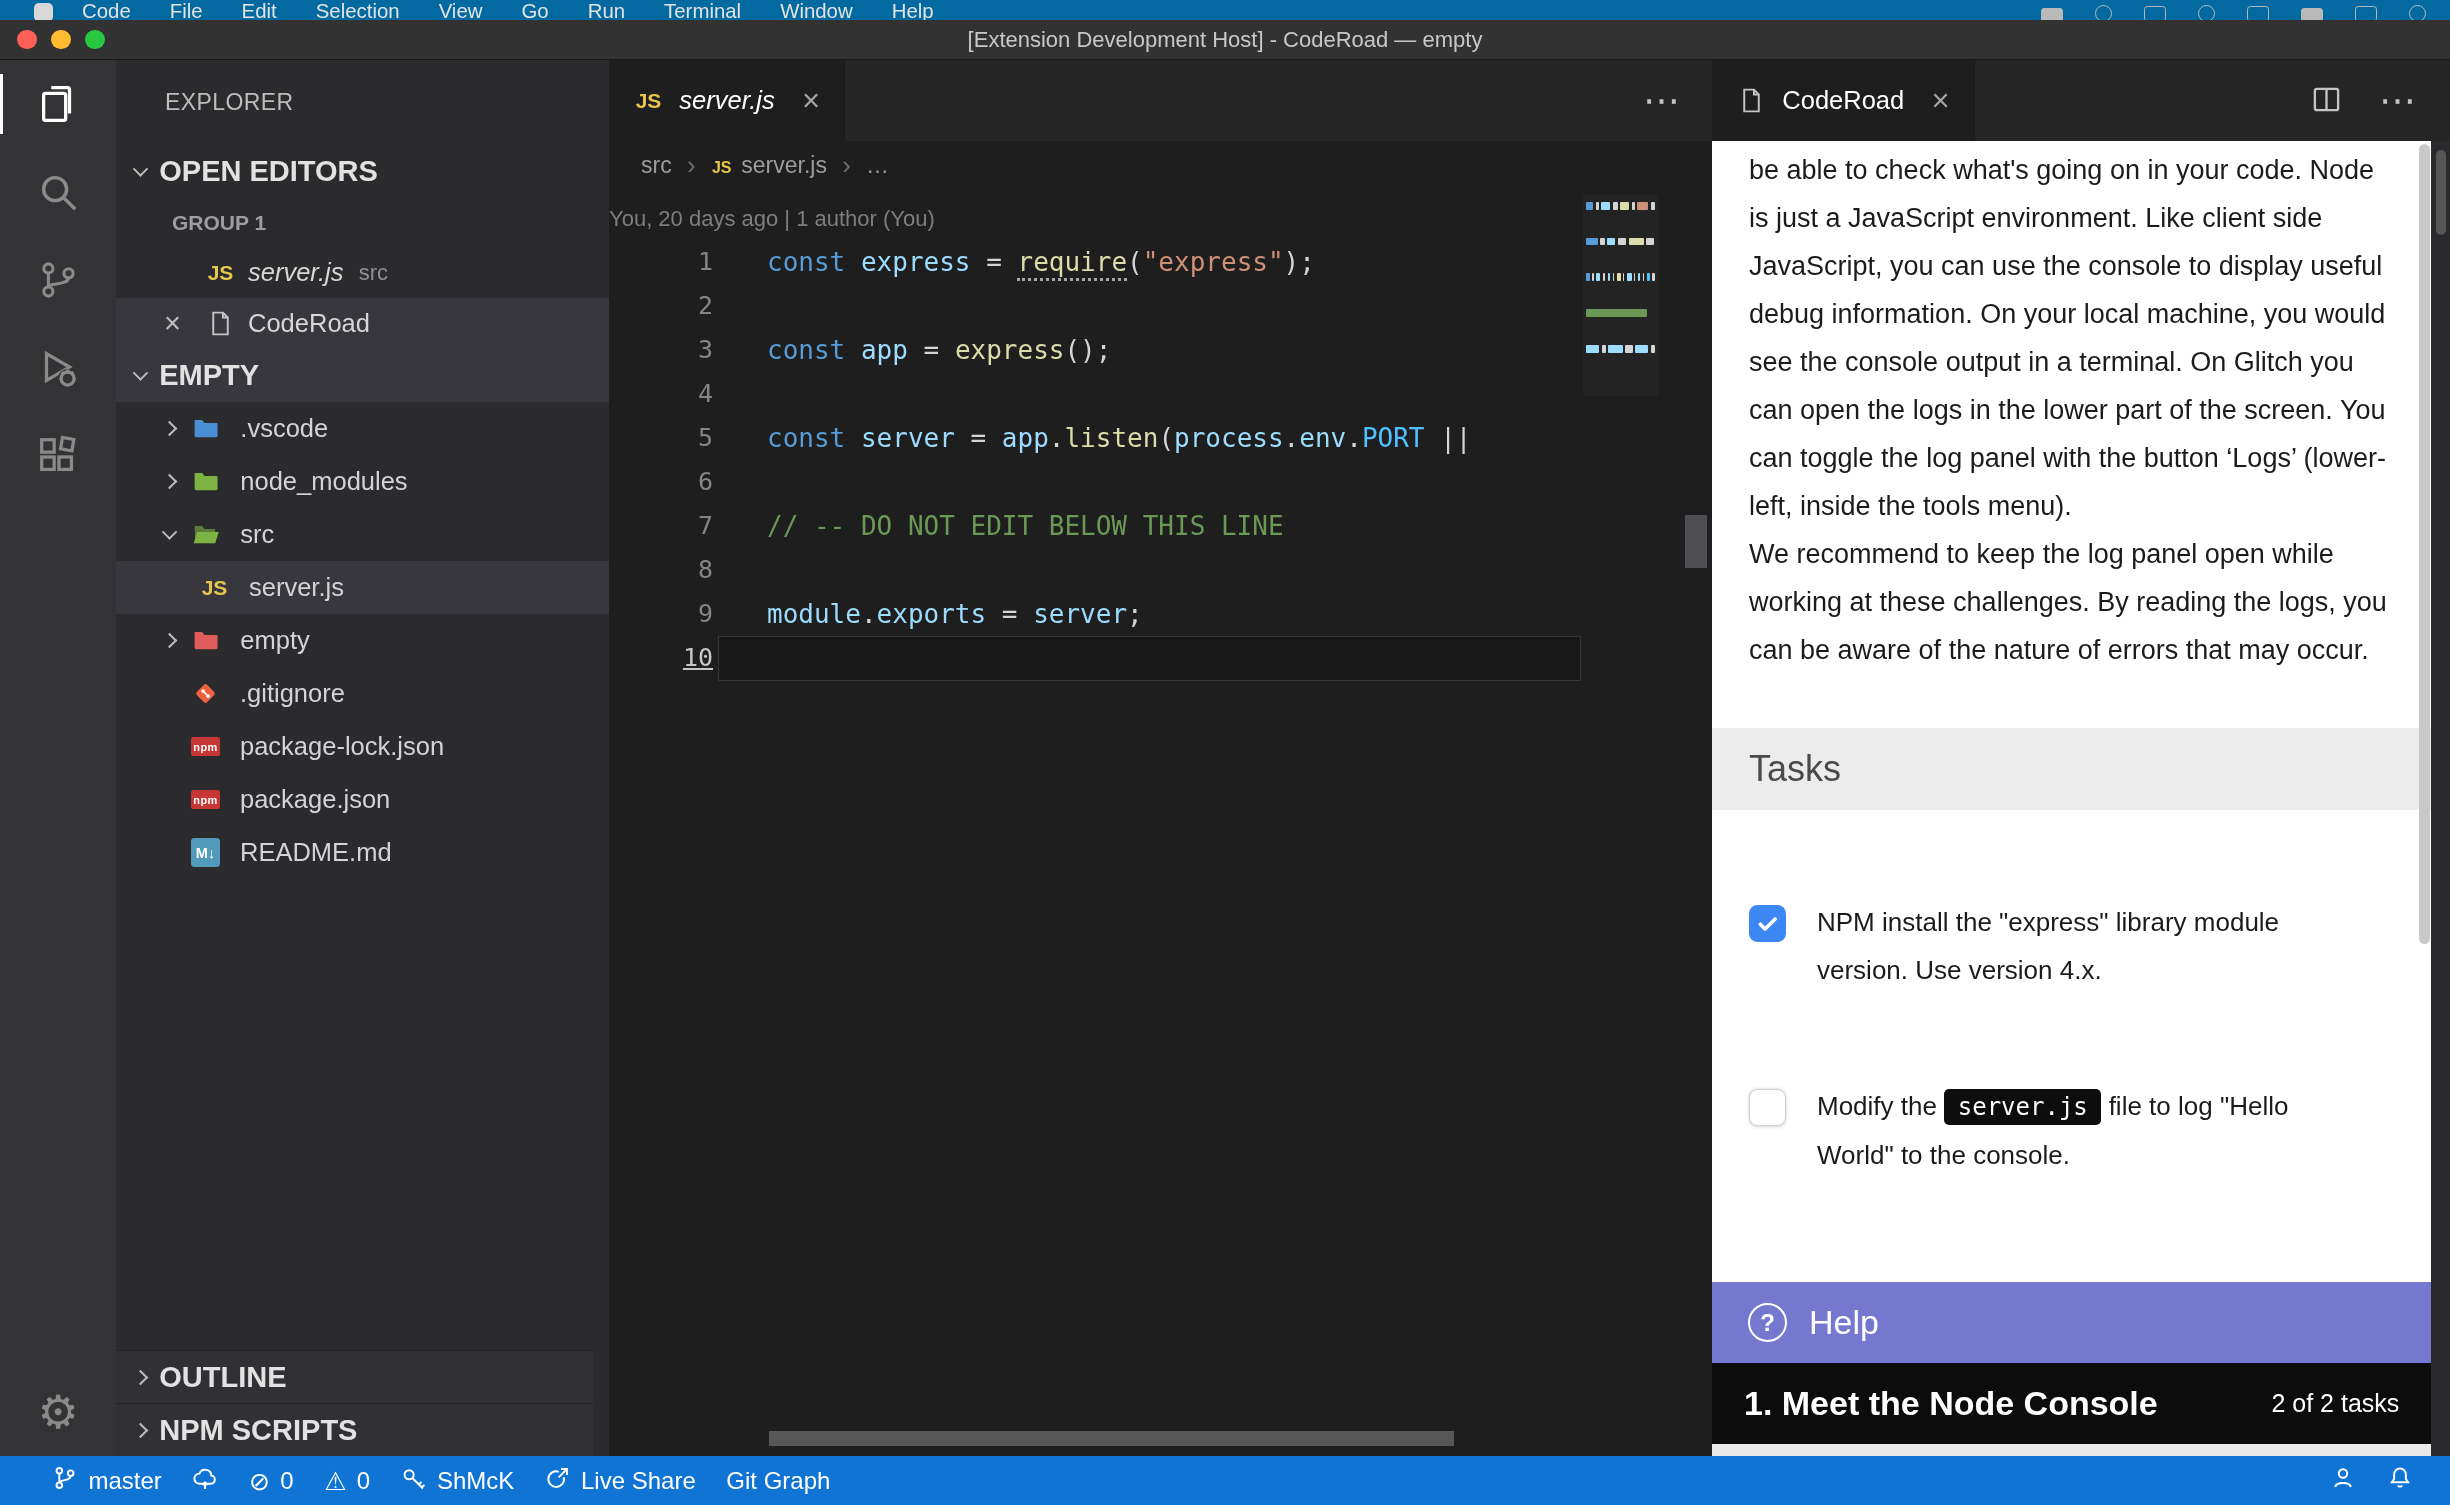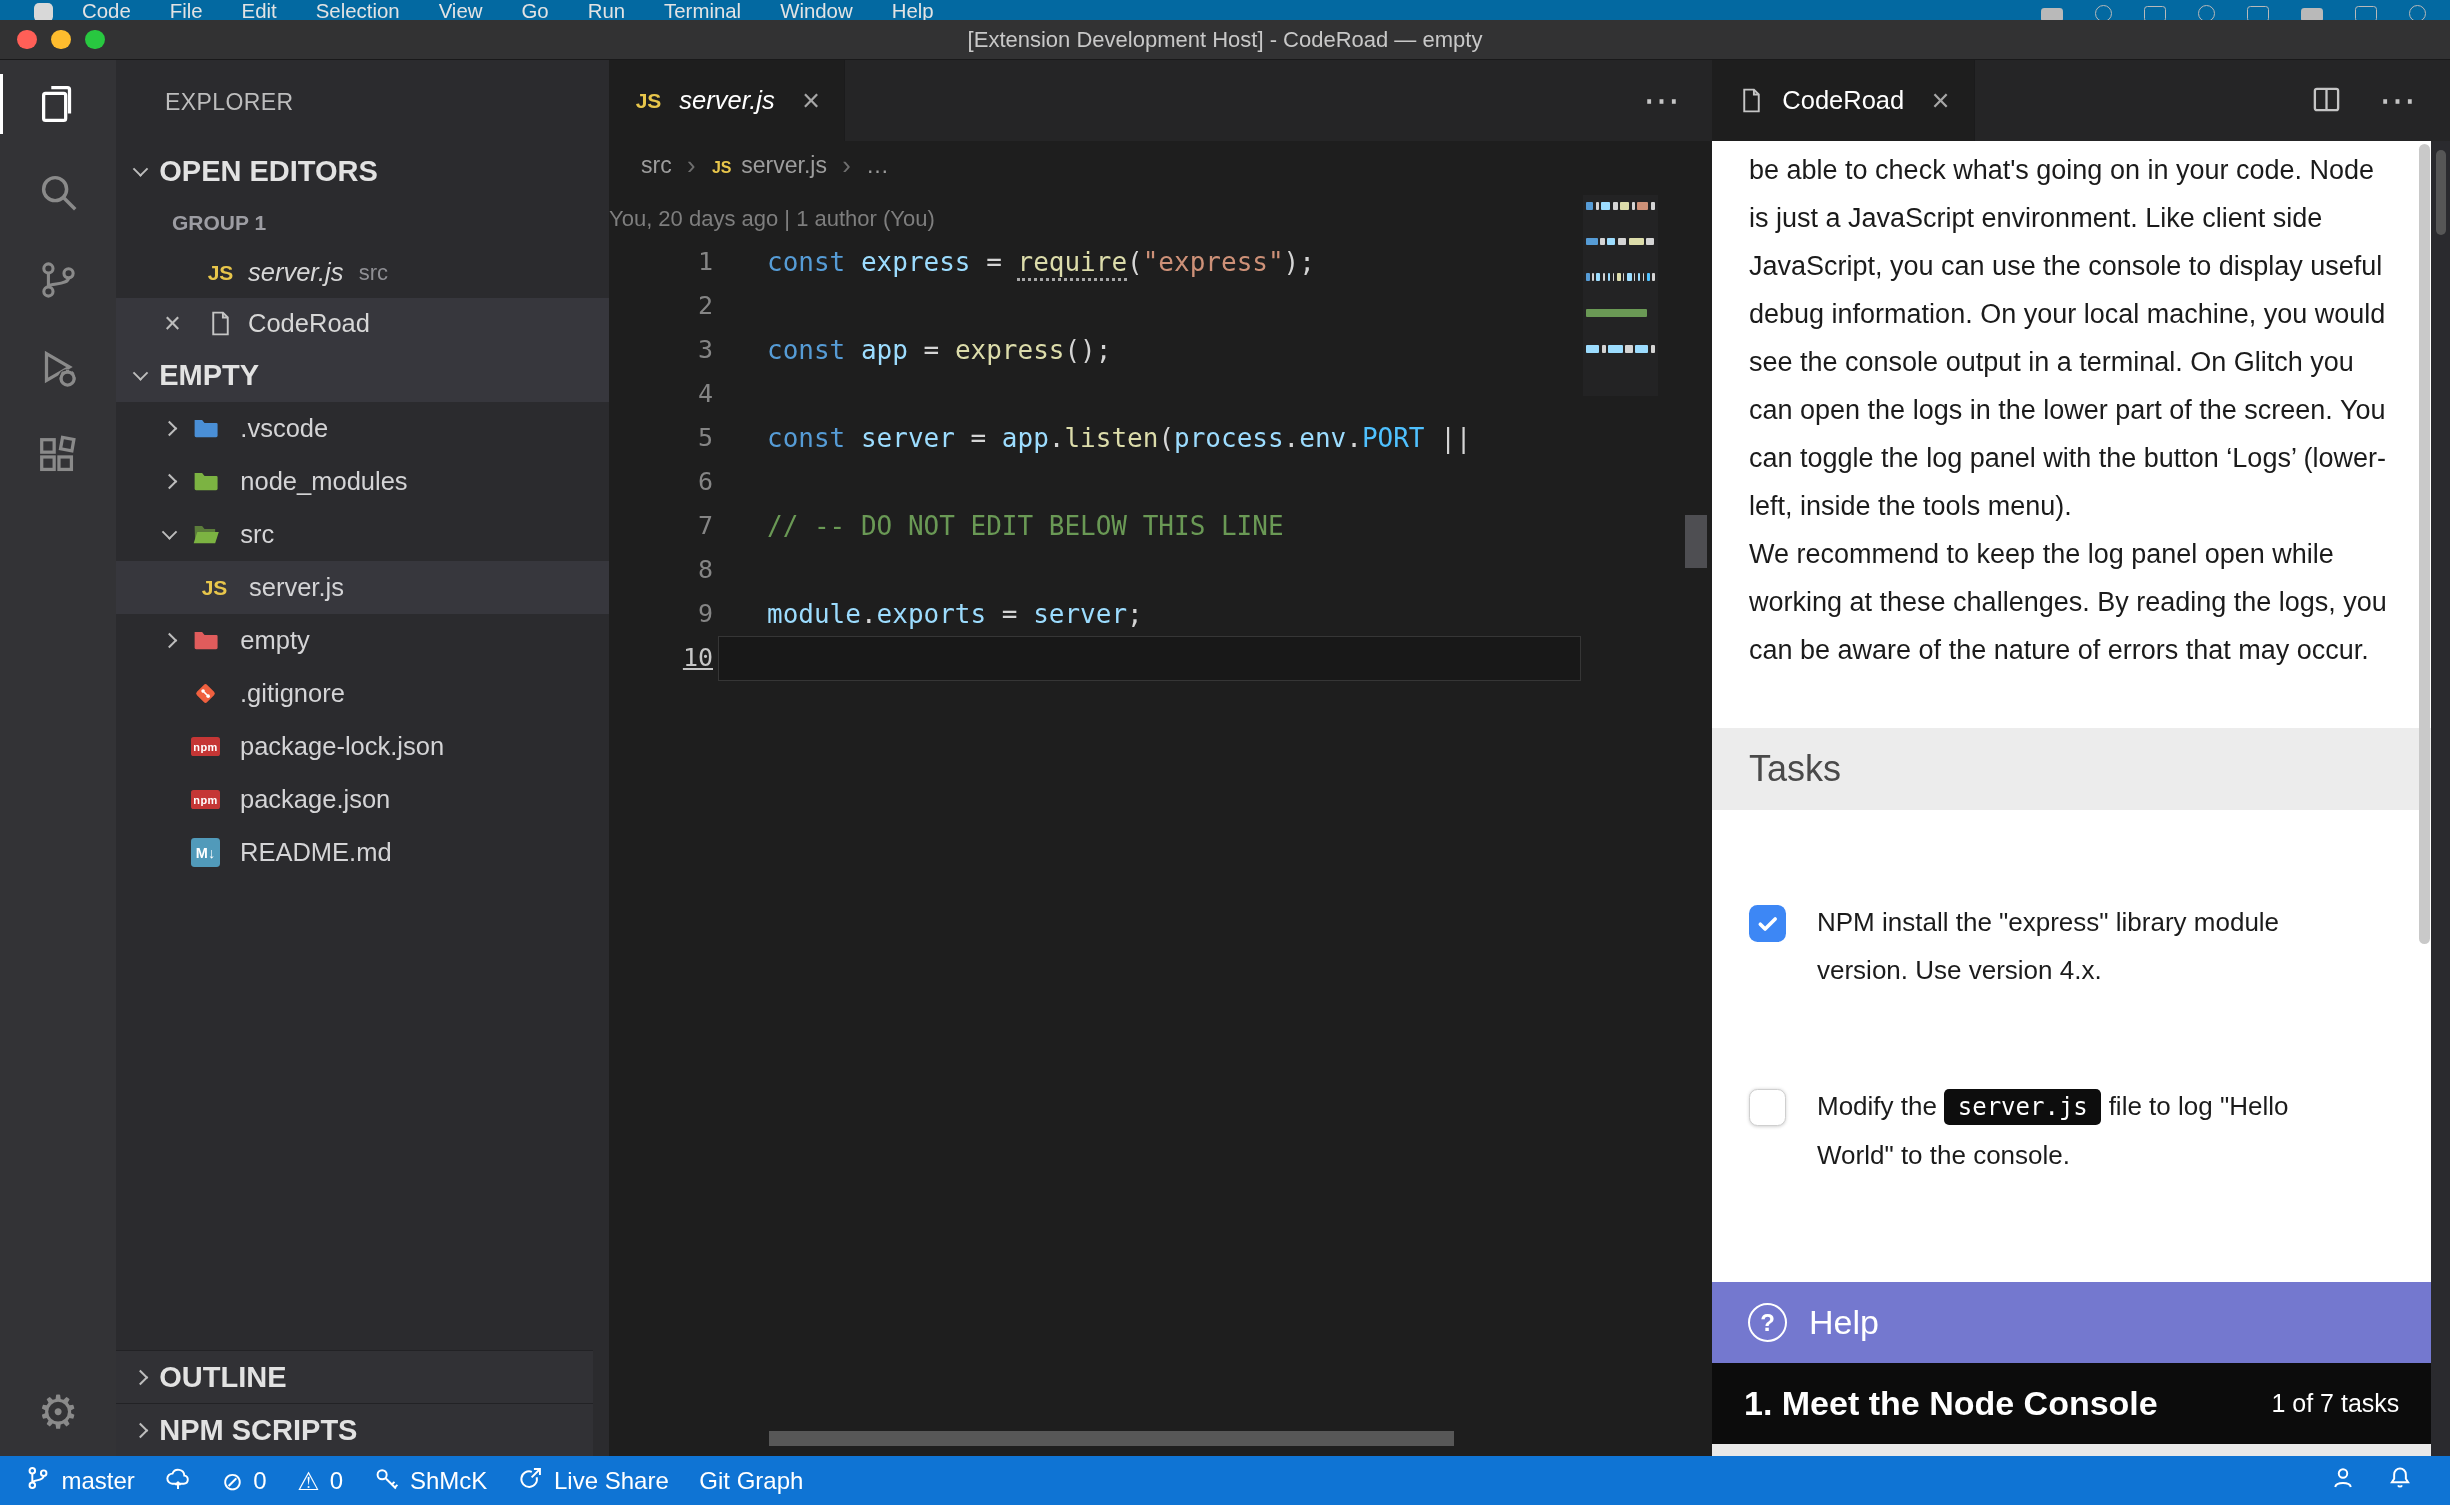--- a/index.html
+++ b/index.html
@@ -111,21 +111,21 @@
   .help-bar { height:81px; background:var(--helpbar,#7478cf); color:#fff; display:flex; align-items:center; gap:22px; padding-left:36px; font-size:34px; flex:none; cursor:pointer; }
   .help-icon { width:39px; height:39px; border:2.6px solid #fff; border-radius:50%; display:flex; align-items:center; justify-content:center; font-size:24px; font-weight:bold; }
   .footer-bar { height:81px; background:#0c0c0c; color:#fff; display:flex; align-items:center; padding:0 32px; font-size:34px; font-weight:bold; flex:none; }
   .progress { margin-left:auto; font-size:25px; font-weight:normal; }
   .bottom-strip { height:12px; background:#e9e9e9; flex:none; }
   .page-scroll { position:absolute; top:81px; right:0; bottom:0; width:18.7px; background:#2a2a2e; }
   .page-thumb { position:absolute; top:8.5px; left:4.3px; width:10.2px; height:85px; background:#565656; border-radius:5.1px; display:block; }
 
   
   .statusbar { height:50px; background:var(--statusbar,#0f74d4); display:flex; align-items:center; color:#fff; font-size:24px; flex:none; }
-  .st-left { display:flex; align-items:center; padding-left:10px; height:100%; }
+  .st-left { display:flex; align-items:center; padding-left:37px; height:100%; }
   .st-right { margin-left:auto; display:flex; align-items:center; padding-right:22px; height:100%; }
   .st-item { display:flex; align-items:center; gap:10.2px; padding:0 15.3px; height:100%; cursor:pointer; white-space:nowrap; }
   .st-item svg { width:26px; height:26px; }
   .st-glyph { font-size:25px; }
 </style>
 </head>
 <body>
 
 <div class="app">
 
@@ -500,21 +500,21 @@
               </div>
             </div>
         </div>
         <span class="wv-thumb"></span>
         <div class="help-bar">
           <span class="help-icon">?</span>
           <span>Help</span>
         </div>
         <div class="footer-bar">
           <span>1. Meet the Node Console</span>
-          <span class="progress">1 of 7 tasks</span>
+          <span class="progress">2 of 2 tasks</span>
         </div>
         <div class="bottom-strip"></div>
       </div>
       <div class="page-scroll">
           <span class="page-thumb"></span>
         </div>
     </div>
 
   </div>
 

